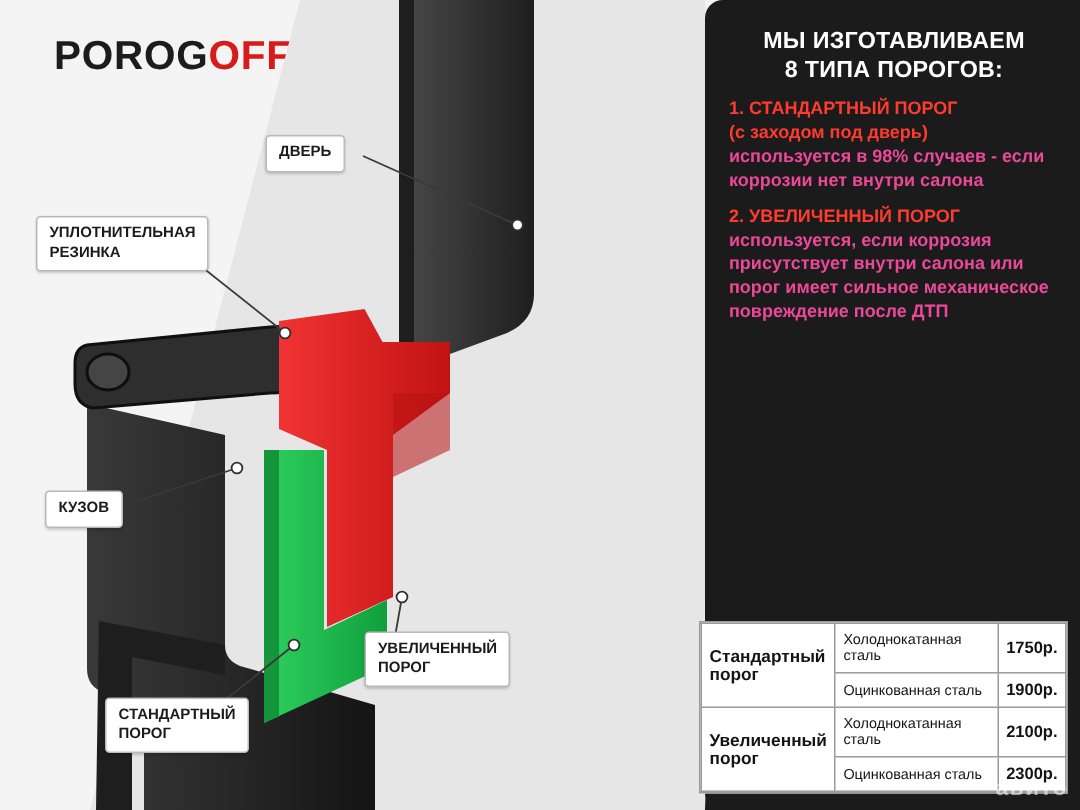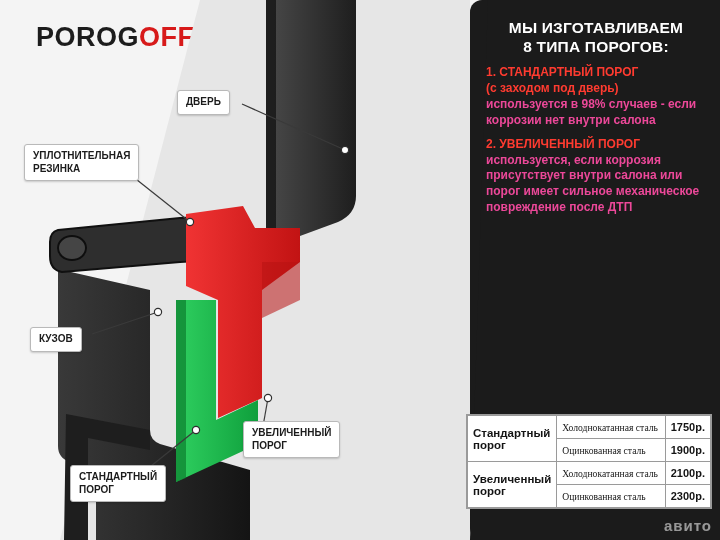--- a/index.html
+++ b/index.html
@@ -106,21 +106,21 @@
     font-size: 10px;
   }
   #price-table table { border-collapse: collapse; width: 100%; }
   #price-table td {
     border: 1px solid #9a9a9a;
     padding: 5px 5px;
     color: #141414;
     vertical-align: middle;
   }
   td.type-cell { font-weight: bold; font-size: 11.5px; width: 86px; }
-  td.mat-cell  { font-size: 9.6px; font-family: Liberation Serif, serif; }
+  td.mat-cell  { font-size: 9.6px; }
   td.price-cell{ font-weight: bold; font-size: 11px; width: 44px; text-align: center; }
 
   .watermark {
     position: absolute;
     right: 8px; bottom: 6px;
     font-size: 15px;
     color: rgba(255,255,255,0.55);
     font-weight: bold;
     z-index: 9;
     letter-spacing: 1px;

